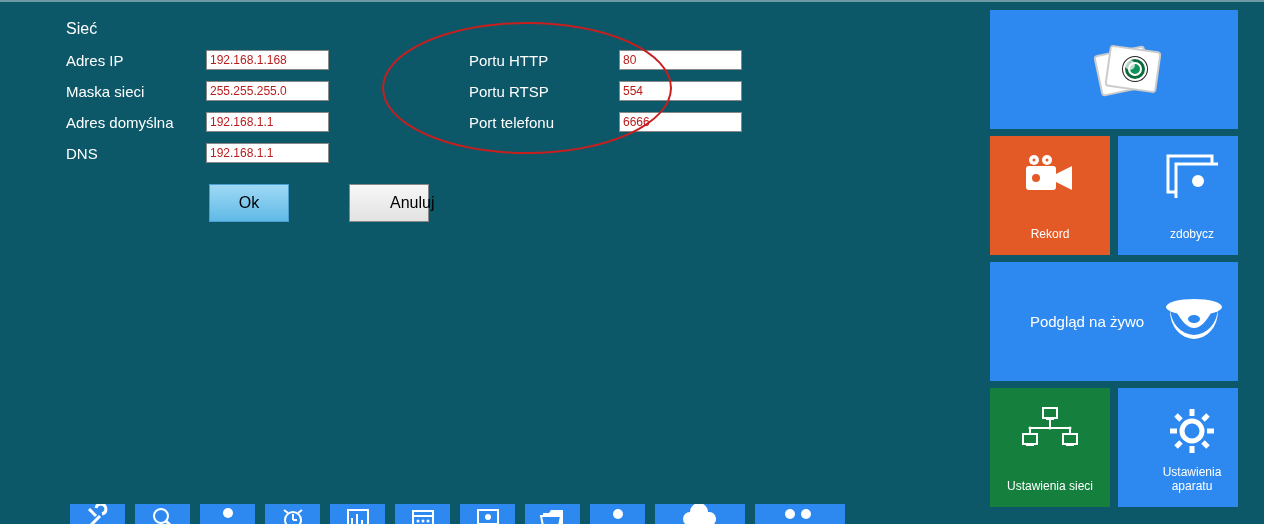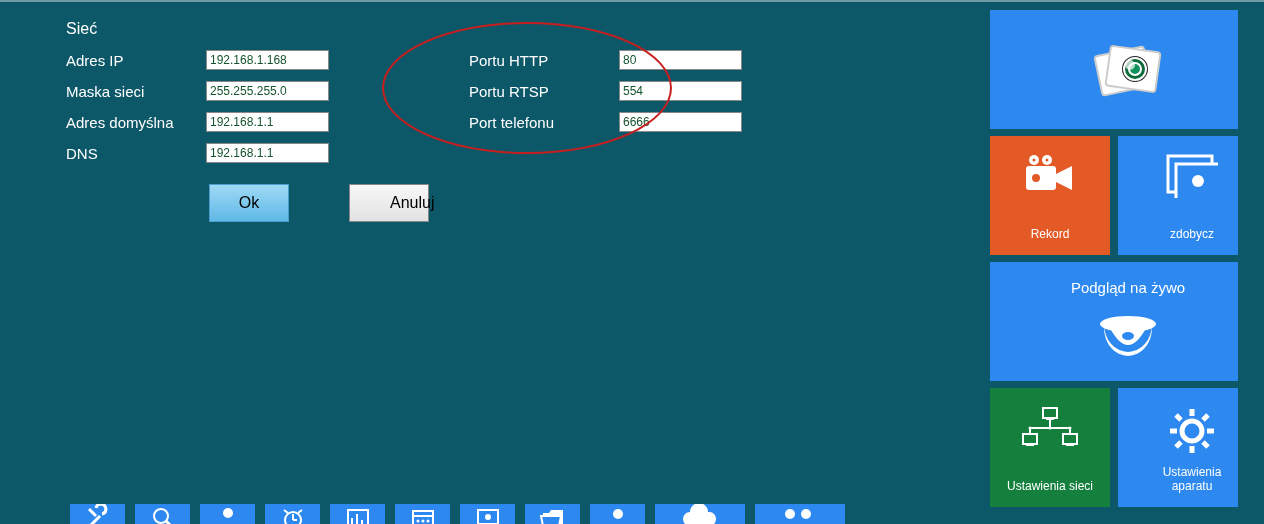--- a/index.html
+++ b/index.html
@@ -41,21 +41,21 @@
   width: 140px;
   font-size: 15px;
 }
 .col2 .lbl { width: 150px; }
 .col2 { margin-left: 140px; }
 input.txt {
   width: 123px;
   height: 20px;
   background: #fff;
   border: 1px solid #888;
-  color: #14532d;
+  color: #b91c1c;
   font-size: 12px;
   padding: 0 3px;
   font-family: Arial, sans-serif;
 }
 .buttons {
   margin-top: 10px;
   display: flex;
 }
 .btn {
   width: 80px;
@@ -109,21 +109,21 @@
 .tile-lg { width: 248px; height: 119px; background: #2d89ef; margin-bottom: 7px; }
 .tile-sm { width: 120px; height: 119px; margin-bottom: 7px; }
 .tile-row { display: flex; justify-content: space-between; }
 .bg-orange { background: #e35a27; }
 .bg-blue { background: #2d89ef; padding-left: 28px; }
 .bg-green { background: #15803d; align-items: center; }
 .tile-label { font-size: 12px; }
 .tile-sm .tile-label { margin-top: 8px; }
 .tile-sm .tile-label.bottom { position: relative; padding-bottom: 6px; }
 .tile-sm.align-bottom { justify-content: space-between; padding-top: 18px; padding-bottom: 8px; }
-.tile-lg.live { flex-direction: column; gap: 18px; }
+.tile-lg.live { flex-direction: row; gap: 18px; }
 
 
 .toolbar {
   position: absolute;
   bottom: 0;
   left: 70px;
   display: flex;
   gap: 10px;
 }
 .tbtn {

